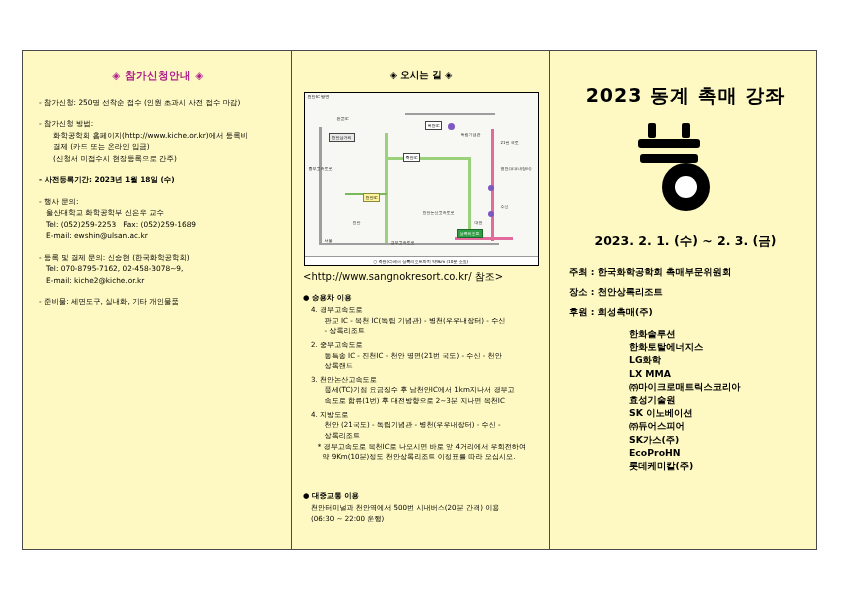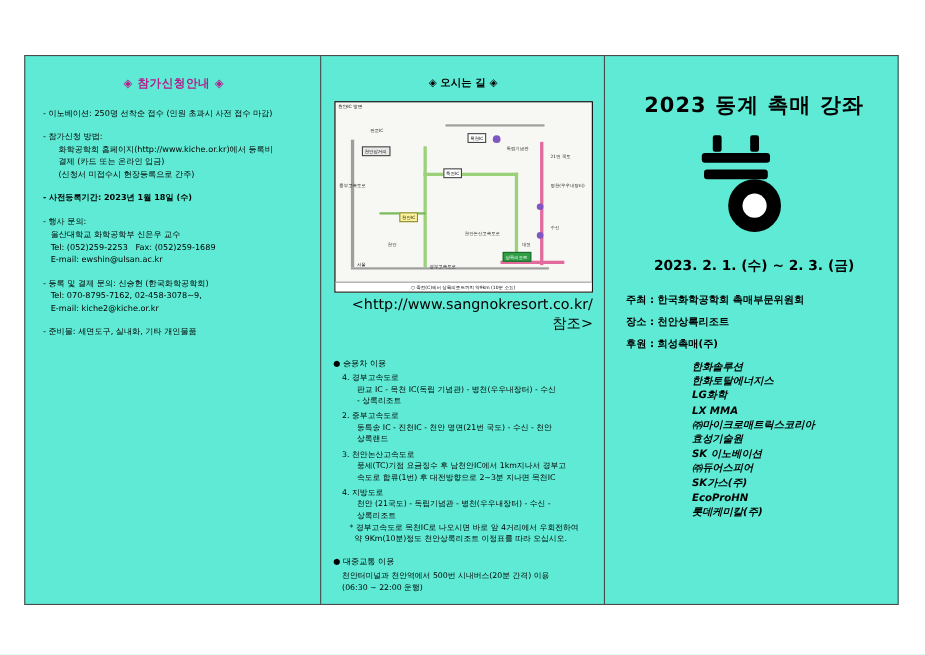--- a/index.html
+++ b/index.html
@@ -20,21 +20,21 @@
     height: 595px;
     background: #ffffff;
   }
   .sheet {
     position: absolute;
     left: 22px;
     top: 50px;
     width: 795px;
     height: 500px;
     border: 1px solid #4a4a4a;
-    background: #5eead4;
+    background: #fef9c3;
     box-sizing: border-box;
   }
   .vline {
     position: absolute;
     top: 0;
     width: 0;
     height: 100%;
     border-left: 1px solid #4a4a4a;
   }
   .col {
@@ -74,27 +74,27 @@
     position: relative;
     width: 233px;
     height: 172px;
     border: 1px solid #000;
     background: #f7f7f3;
     margin: 0 auto 4px auto;
     overflow: hidden;
     font-size: 4.2px;
   }
   .map-url {
-    text-align: right;
-    font-size: 13px;
-    margin-bottom: 23px;
+    text-align: left;
+    font-size: 10px;
+    margin-bottom: 9px;
   }
   .bullet-head {
     font-size: 7.4px;
-    font-weight: normal;
+    font-weight: bold;
     margin: 6px 0 2px 0;
   }
   .sub {
     font-size: 7.1px;
     line-height: 1.5;
     margin: 0 0 3px 8px;
     white-space: pre-wrap;
   }
   
   .col3 { left: 526px; width: 269px; padding: 20px 14px 10px 18px; }
@@ -123,21 +123,21 @@
     font-size: 9.3px;
     font-weight: bold;
     margin: 0 0 7px 2px;
   }
   .sponsor-list {
     margin: 0 0 0 62px;
     font-size: 9.3px;
     font-weight: bold;
     line-height: 1.42;
   }
-  .sponsor-list div { white-space: nowrap; font-style: italic; }
+  .sponsor-list div { white-space: nowrap; }
   
   .mroad {
     position: absolute;
     background: #9bd17a;
   }
   .mroad.grey { background: #9e9e9e; }
   .mroad.pink { background: #e26a9c; }
   .mroad.thin { background: #7ab85a; }
   .mlabel {
     position: absolute;
@@ -188,21 +188,21 @@
 <body>
 
 <div class="page">
   <div class="sheet">
 
     <div class="vline" style="left:268px;"></div>
     <div class="vline" style="left:526px;"></div>
 
     <div class="col col1">
       <div class="col-title">◈ 참가신청안내 ◈</div>
-      <div class="block">- 이노베이션: 250명 선착순 접수 (인원 초과시 사전 접수 마감)</div>
+      <div class="block">- 참가신청: 250명 선착순 접수 (인원 초과시 사전 접수 마감)</div>
       <div class="block">- 참가신청 방법:
       화학공학회 홈페이지(http://www.kiche.or.kr)에서 등록비
       결제 (카드 또는 온라인 입금)
       (신청서 미접수시 현장등록으로 간주)</div>
       <div class="block"><b class="u">- 사전등록기간: 2023년 1월 18일 (수)</b></div>
       <div class="block">- 행사 문의:
    울산대학교 화학공학부 신은우 교수
    Tel: (052)259-2253   Fax: (052)259-1689
    E-mail: ewshin@ulsan.ac.kr</div>
       <div class="block">- 등록 및 결제 문의: 신승현 (한국화학공학회)
@@ -262,21 +262,21 @@
       상록랜드</div>
       <div class="sub">3. 천안논산고속도로
       풍세(TC)기점 요금징수 후 남천안IC에서 1km지나서 경부고
       속도로 합류(1번) 후 대전방향으로 2~3분 지나면 목천IC</div>
       <div class="sub">4. 지방도로
       천안 (21국도) - 독립기념관 - 병천(우우내장터) - 수신 -
       상록리조트
    * 경부고속도로 목천IC로 나오시면 바로 앞 4거리에서 우회전하여
      약 9Km(10분)정도 천안상록리조트 이정표를 따라 오십시오.</div>
 
-      <div class="bullet-head" style="margin-top:10px;">● 대중교통 이용</div>
+      <div class="bullet-head" style="margin-top:28px;">● 대중교통 이용</div>
       <div class="sub">천안터미널과 천안역에서 500번 시내버스(20분 간격) 이용
 (06:30 ~ 22:00 운행)</div>
     </div>
 
     <div class="col col3">
       <div class="poster-title">2023 동계 촉매 강좌</div>
 
       <div class="logo-wrap">
         <svg width="104" height="92" viewBox="0 0 104 92" aria-hidden="true">
           <rect x="14" y="2" width="8" height="15" rx="2" fill="#000"></rect>

